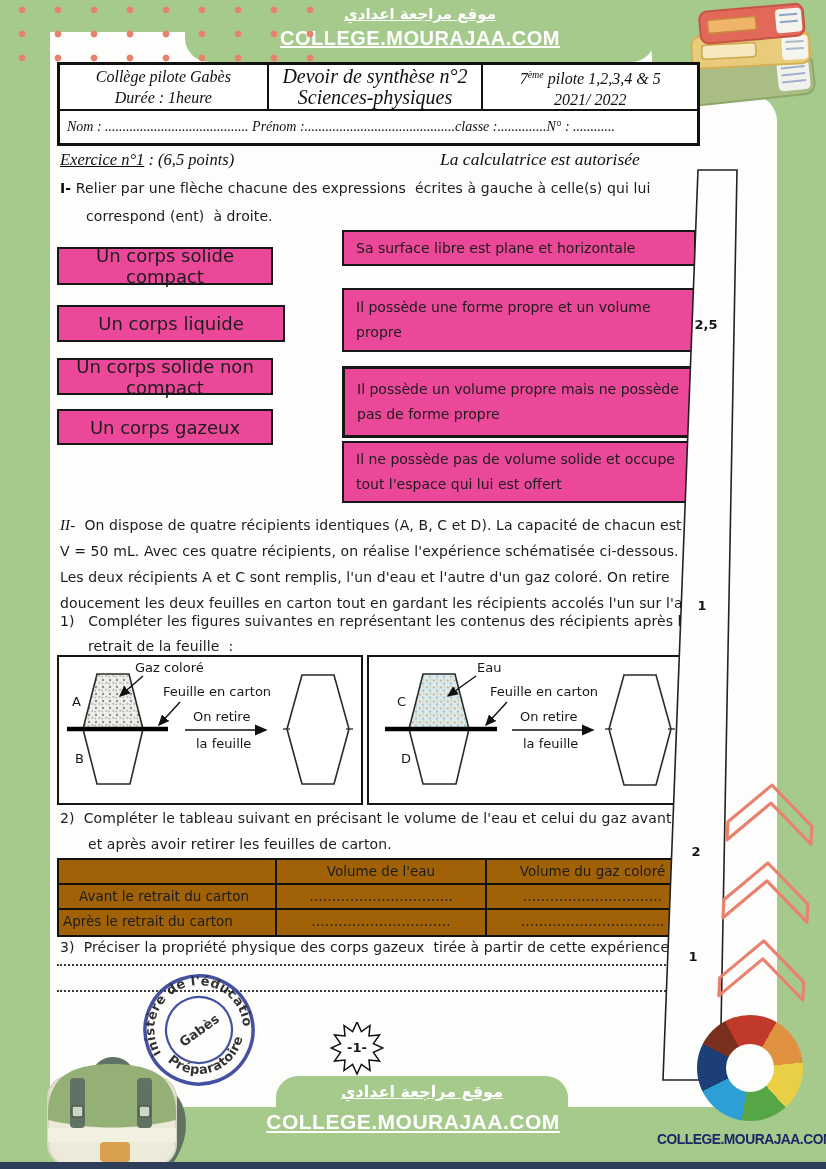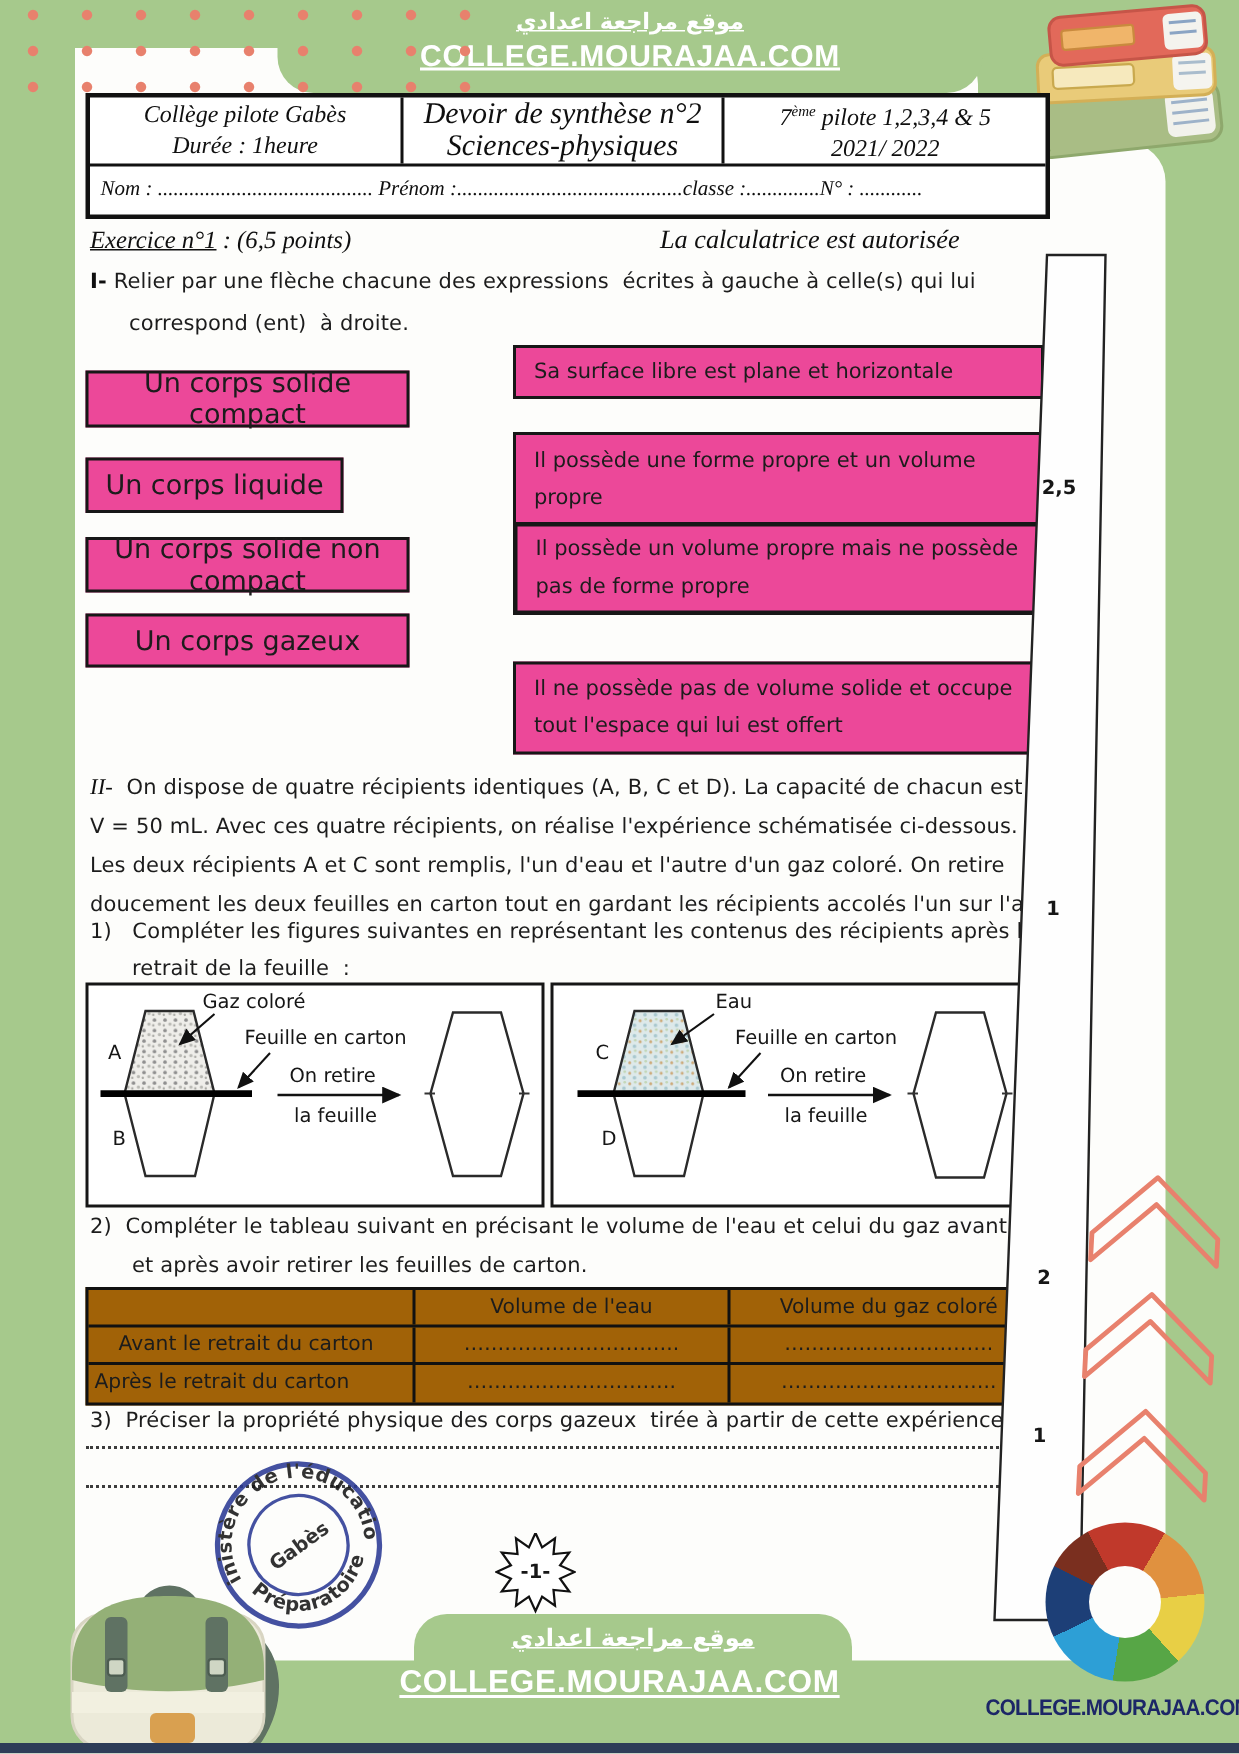--- a/index.html
+++ b/index.html
@@ -79,27 +79,27 @@
     <div class="fancy" style="height:32px;line-height:32px;padding-left:7px;font-size:14px;white-space:pre;overflow:hidden">Nom : ......................................... Prénom :...........................................classe :..............N° : ............</div>
   </div>
 
   <div class="abs fancy" style="left:60px;top:150px;font-size:16.5px"><span class="u">Exercice n°1</span><span> : (6,5 points)</span></div>
   <div class="abs fancy" style="left:440px;top:149px;font-size:17.5px">La calculatrice est autorisée</div>
 
   <div class="abs hw" style="left:60px;top:180px"><span class="fancy" style="font-style:normal;font-family:'DejaVu Sans',sans-serif;font-weight:bold">I-</span><span> Relier par une flèche chacune des expressions  écrites à gauche à celle(s) qui lui</span></div>
   <div class="abs hw" style="left:86px;top:208px">correspond (ent)  à droite.</div>
 
   <div class="abs box lbox" style="left:57px;top:247px;width:216px;height:38px;border-width:2.5px">Un corps solide compact</div>
-  <div class="abs box lbox" style="left:57px;top:305px;width:172px;height:37px">Un corps liquide</div>
+  <div class="abs box lbox" style="left:57px;top:305px;width:228px;height:37px">Un corps liquide</div>
   <div class="abs box lbox" style="left:57px;top:358px;width:216px;height:37px">Un corps solide non compact</div>
   <div class="abs box lbox" style="left:57px;top:409px;width:216px;height:36px">Un corps gazeux</div>
 
   <div class="abs box rbox" style="left:342px;top:230px;width:354px;height:36px">Sa surface libre est plane et horizontale</div>
   <div class="abs box rbox" style="left:342px;top:288px;width:354px;height:64px">Il possède une forme propre et un volume propre</div>
-  <div class="abs box rbox" style="left:342px;top:348px;width:354px;height:62px;border-width:3px">Il possède un volume propre mais ne possède pas de forme propre</div>
+  <div class="abs box rbox" style="left:342px;top:366px;width:354px;height:72px;border-width:3px">Il possède un volume propre mais ne possède pas de forme propre</div>
   <div class="abs box rbox" style="left:342px;top:441px;width:354px;height:62px">Il ne possède pas de volume solide et occupe tout l'espace qui lui est offert</div>
 
   <div class="abs hw" style="left:60px;top:517px"><span class="fancy" style="font-size:15px">II-</span><span>  On dispose de quatre récipients identiques (A, B, C et D). La capacité de chacun est</span></div>
   <div class="abs hw" style="left:60px;top:543px">V = 50 mL. Avec ces quatre récipients, on réalise l'expérience schématisée ci-dessous.</div>
   <div class="abs hw" style="left:60px;top:569px">Les deux récipients A et C sont remplis, l'un d'eau et l'autre d'un gaz coloré. On retire</div>
   <div class="abs hw" style="left:60px;top:595px">doucement les deux feuilles en carton tout en gardant les récipients accolés l'un sur l'autre.</div>
   <div class="abs hw" style="left:60px;top:613px;top:613px">1)   Compléter les figures suivantes en représentant les contenus des récipients après le</div>
   <div class="abs hw" style="left:88px;top:638px">retrait de la feuille  :</div>
 
   <div class="abs" style="left:57px;top:655px;width:306px;height:150px;border:2px solid #161616;background:#fff">

